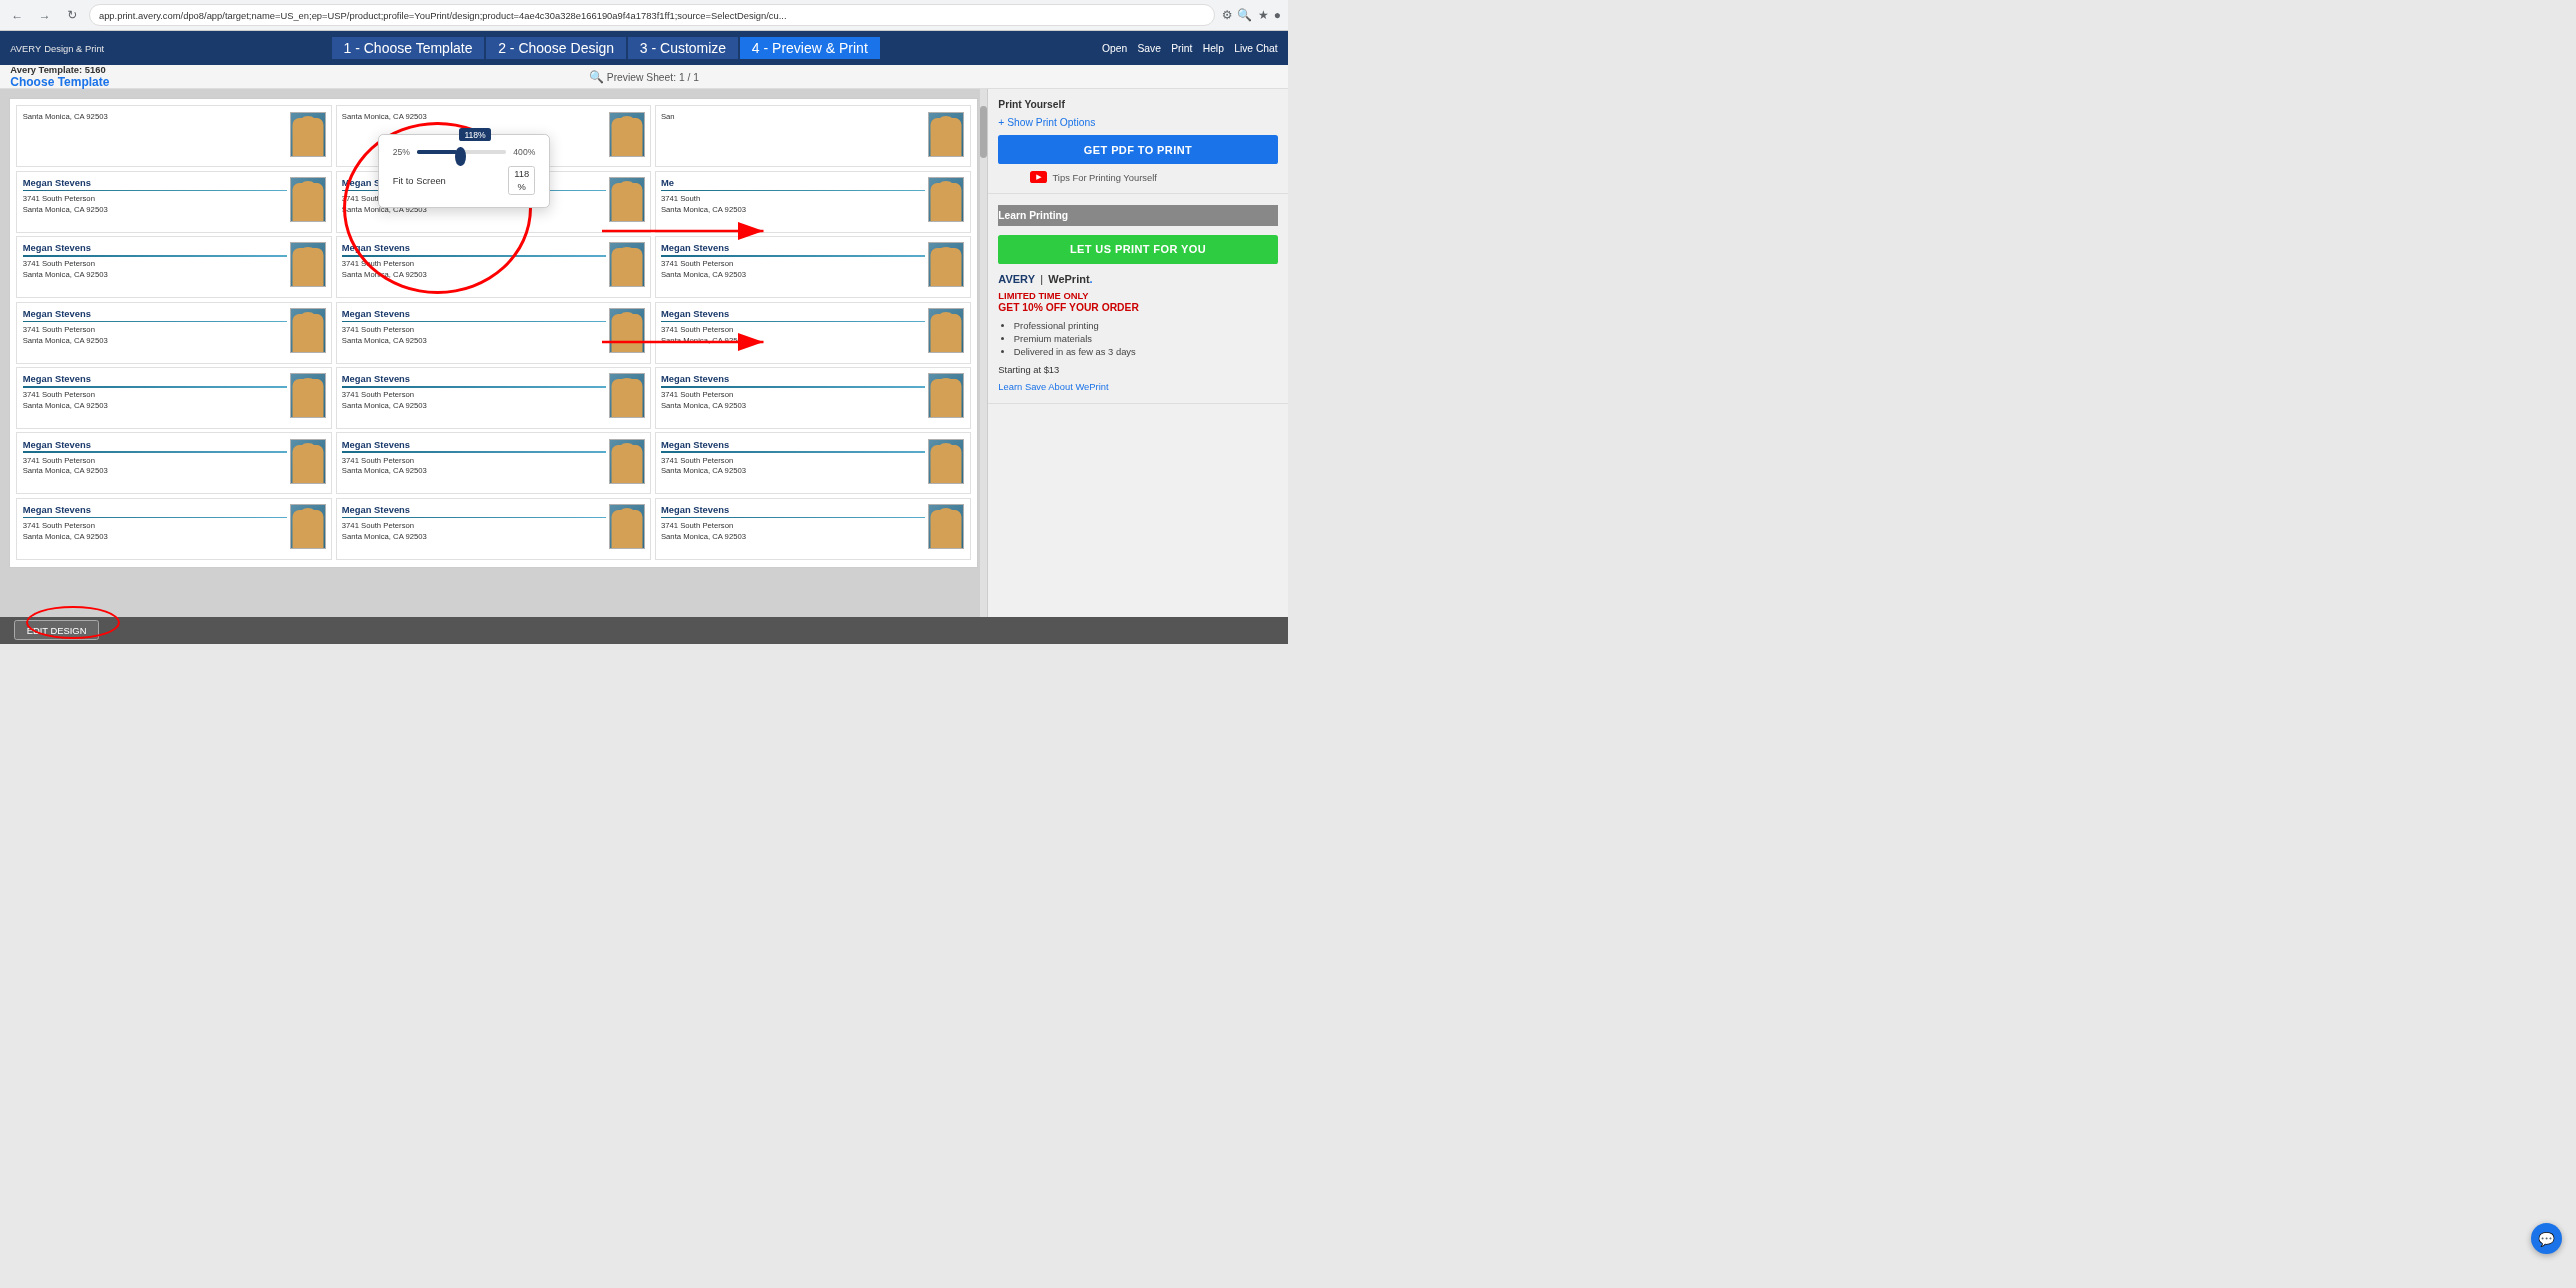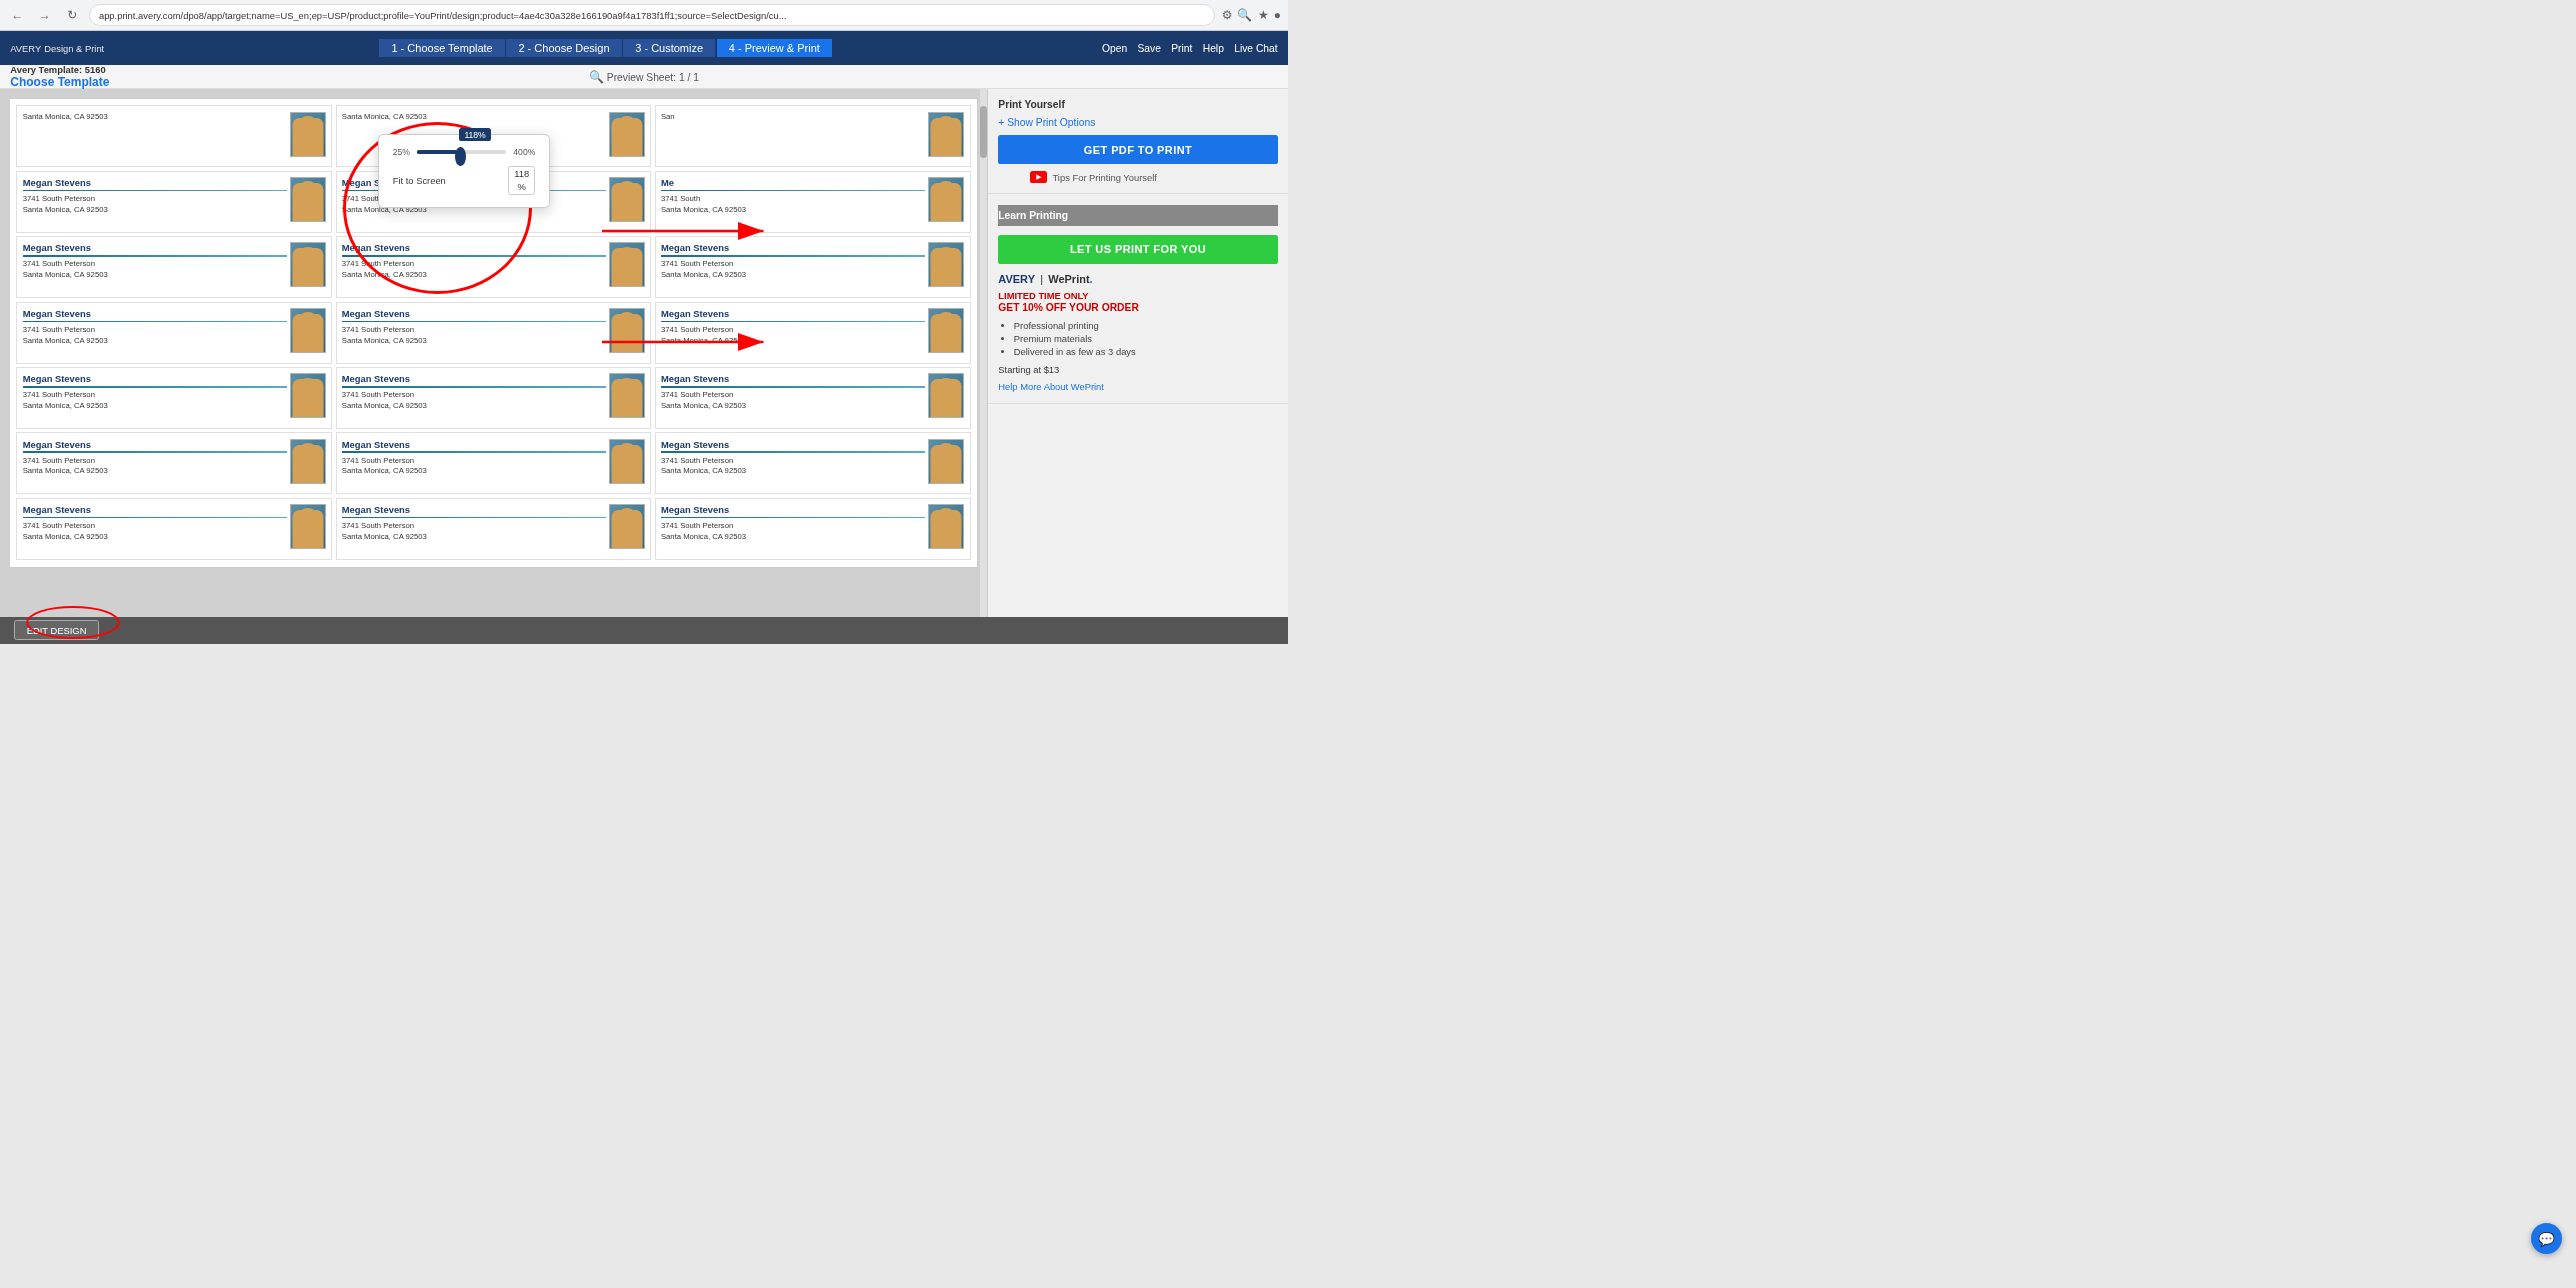--- a/index.html
+++ b/index.html
@@ -61,21 +61,21 @@
     }
     .avery-logo span { color: #e8e8e8; font-weight: normal; font-size: 9.4px; }
     .header-steps {
       display: flex;
       gap: 1.7px;
       flex: 1;
       justify-content: center;
     }
     .step-btn {
       padding: 3px 12px;
-      font-size: 11px;
+      font-size: 14px;
       border: none;
       cursor: pointer;
       color: white;
     }
     .step-btn.inactive { background: #2a5298; }
     .step-btn.active { background: #1a73e8; }
     .header-actions {
       display: flex;
       gap: 10.3px;
       align-items: center;
@@ -873,21 +873,21 @@
       <div class="limited-time">LIMITED TIME ONLY</div>
       <div class="discount-text">GET 10% OFF YOUR ORDER</div>
 
       <ul class="bullet-list">
         <li>Professional printing</li>
         <li>Premium materials</li>
         <li>Delivered in as few as 3 days</li>
       </ul>
 
       <div class="starting-price">Starting at $13</div>
-      <a class="learn-more">Help More About WePrint</a>
+      <a class="learn-more">Learn Save About WePrint</a>
     </div>
   </div>
 </div>
 
 <div class="bottom-bar" style="position:relative;">
   <button class="edit-design-btn">EDIT DESIGN</button>
 
   <div class="edit-circle"></div>
 </div>
 

